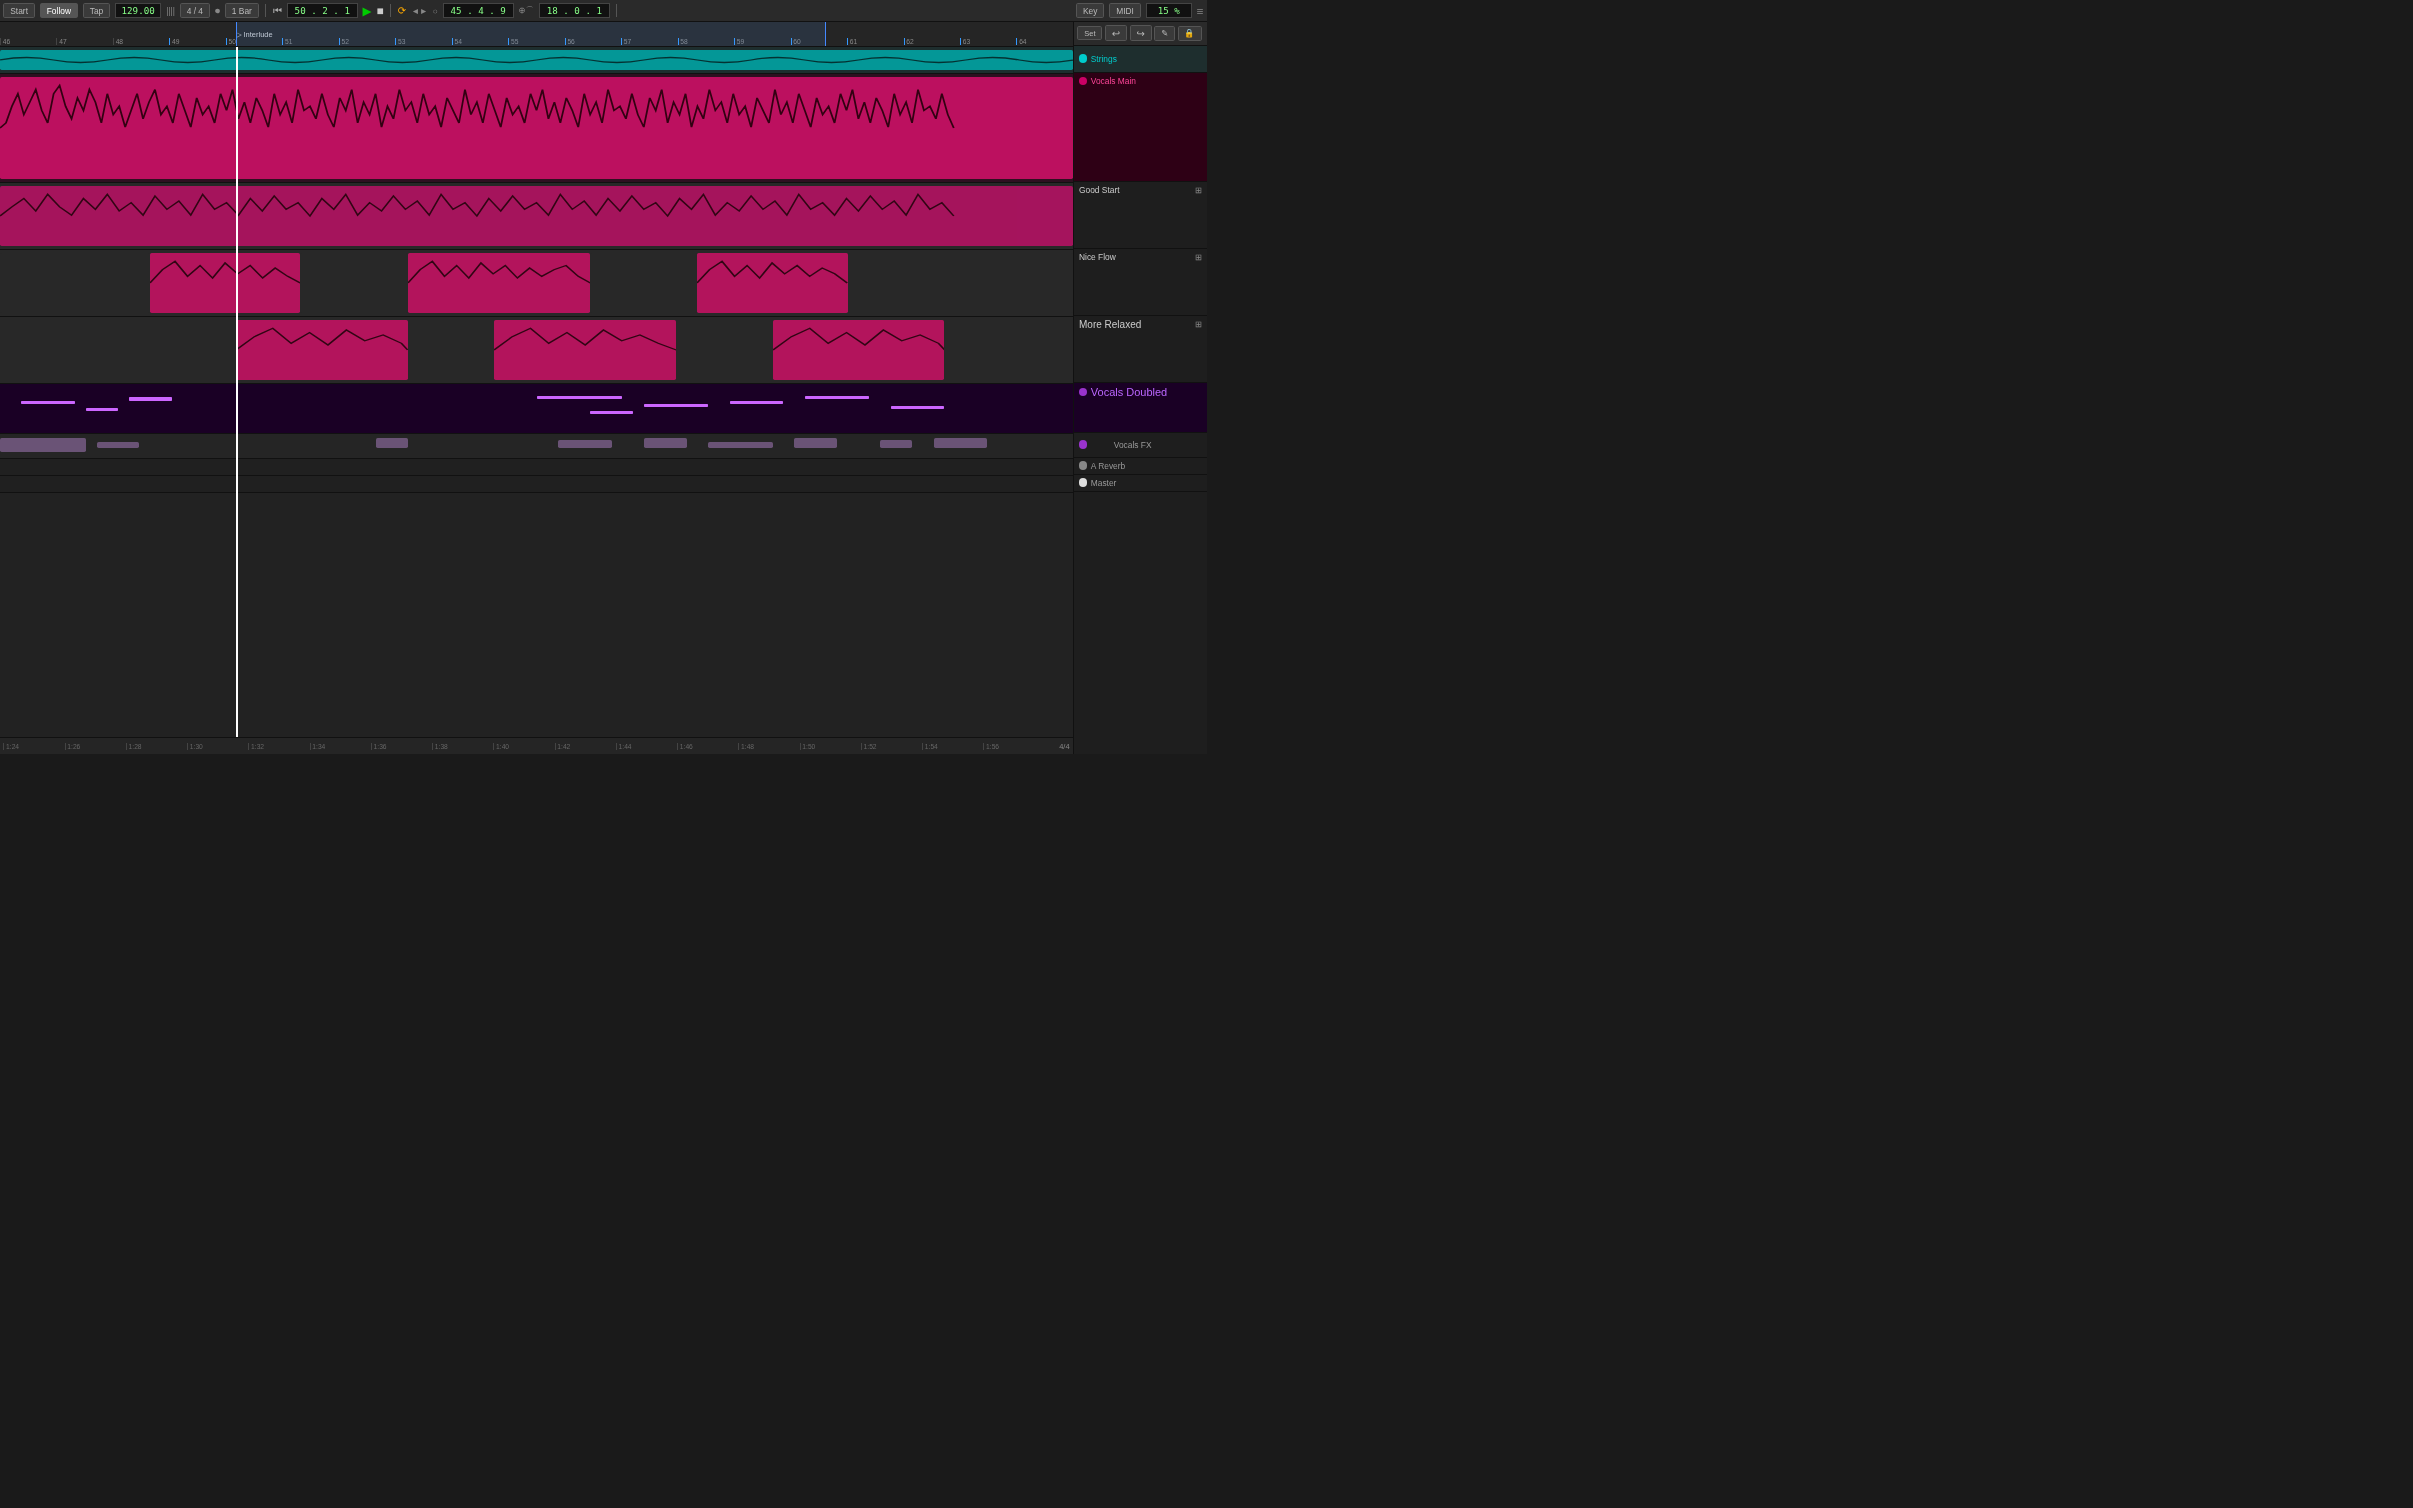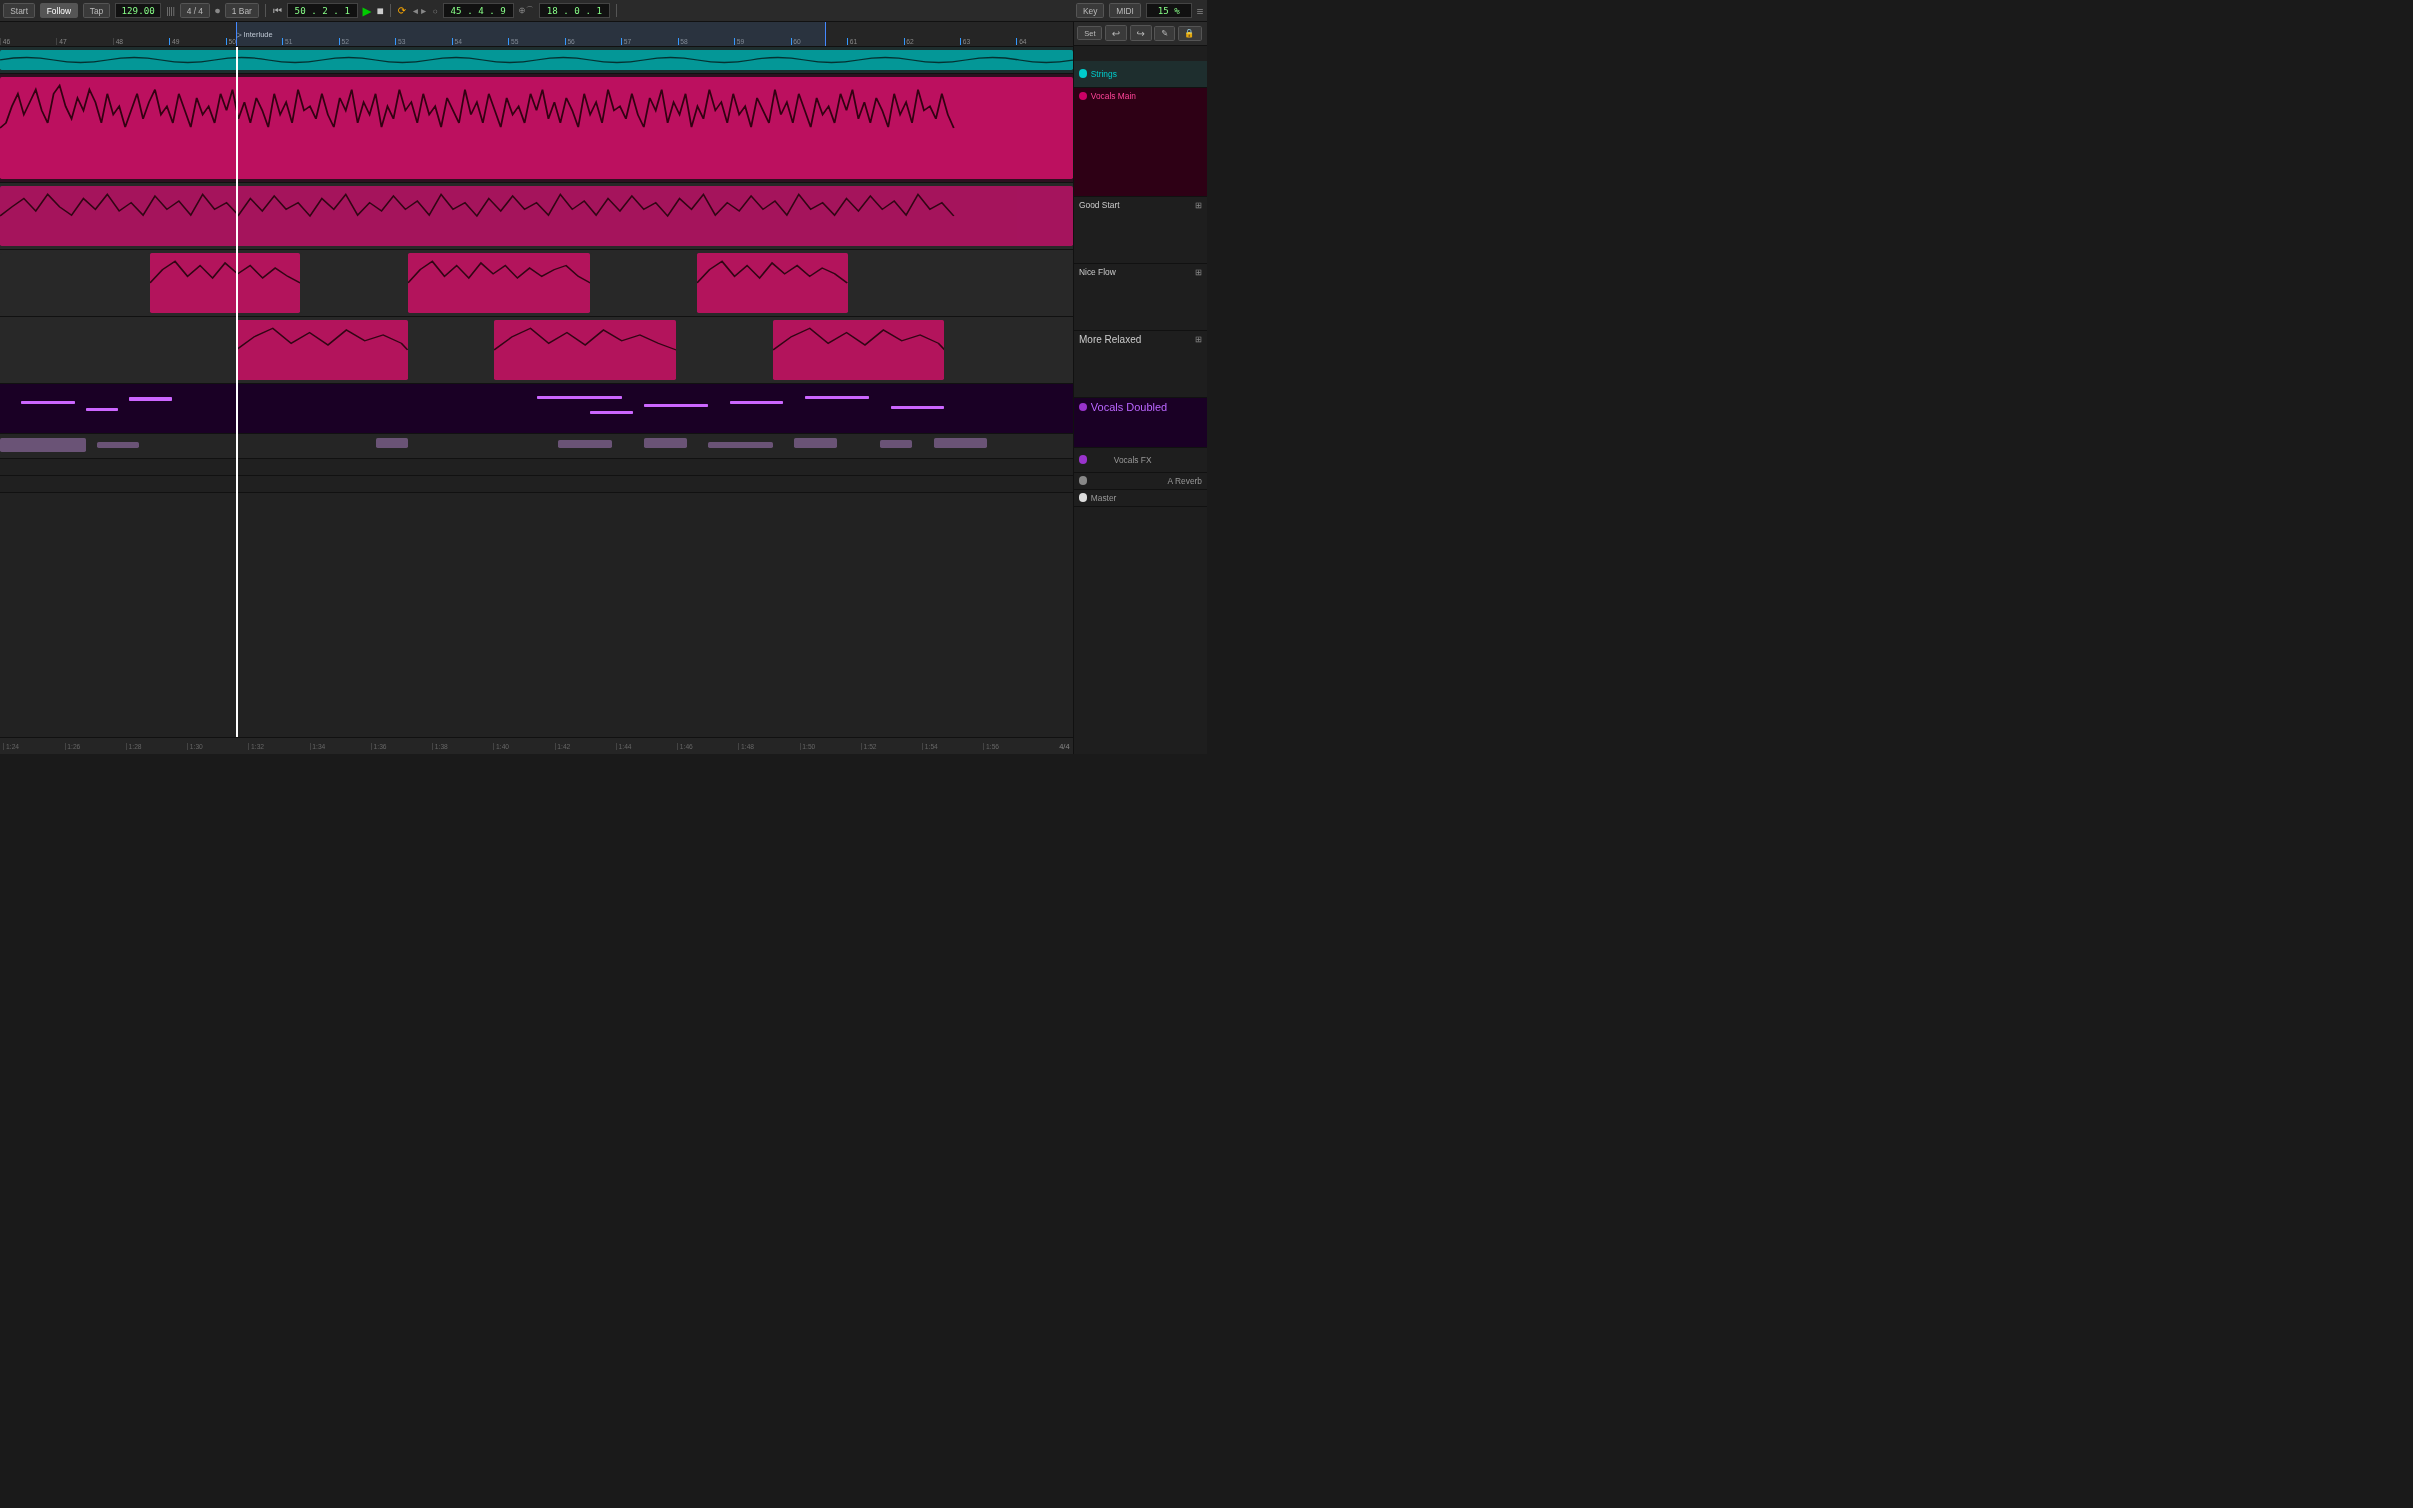--- a/index.html
+++ b/index.html
@@ -483,21 +483,21 @@
   <div id="track-list">
 
     <div style="height:23.5px;background:#2a2a2a;border-bottom:0.8px solid #111;display:flex;align-items:center;padding:0 3.4px;gap:2.5px;">
       <button class="tb-btn" style="font-size:7.5px;">Set</button>
       <button class="tb-btn" style="font-size:10px;">↩</button>
       <button class="tb-btn" style="font-size:10px;">↪</button>
       <button class="tb-btn" style="font-size:8.4px;">✎</button>
       <button class="tb-btn" style="font-size:8.4px;">🔒</button>
     </div>
 
-    <div class="track-list-item" style="height:27px;background:#1e2e2e;margin-top:15px;">
+    <div class="track-list-item" style="height:27px;background:#1e2e2e;">
       <span style="width:8.4px;height:8.4px;border-radius:50%;background:#00cccc;flex-shrink:0;"></span>
       <span style="flex:1;font-size:8.4px;color:#00cccc;">Strings</span>
     </div>
 
     <div class="track-list-item" style="height:109px;background:#2e0015;flex-direction:column;align-items:flex-start;justify-content:flex-start;padding:3.4px 5px;">
       <div style="display:flex;align-items:center;gap:3.4px;width:100%;">
         <span style="width:8.4px;height:8.4px;border-radius:50%;background:#cc0066;flex-shrink:0;"></span>
         <span style="font-size:8.4px;color:#ff4499;">Vocals Main</span>
       </div>
     </div>
@@ -528,21 +528,21 @@
         <span style="width:8.4px;height:8.4px;border-radius:50%;background:#9933cc;flex-shrink:0;"></span>
         <span style="font-size:11px;color:#bb66ff;">Vocals Doubled</span>
       </div>
     </div>
 
     <div class="track-list-item" style="height:25px;">
       <span style="width:8.4px;height:8.4px;border-radius:50%;background:#9933cc;flex-shrink:0;border:0.8px solid transparent;"></span>
       <span style="font-size:8.4px;color:#999;margin-left:23px;">Vocals FX</span>
     </div>
 
-    <div class="track-list-item" style="height:17px;justify-content:space-between;">
+    <div class="track-list-item" style="height:17px;">
       <span style="width:8.4px;height:8.4px;border-radius:50%;background:#888;flex-shrink:0;border:0.8px solid transparent;"></span>
       <span style="font-size:8.4px;color:#999;">A Reverb</span>
     </div>
 
     <div class="track-list-item" style="height:17px;">
       <span style="width:8.4px;height:8.4px;border-radius:50%;background:#ddd;flex-shrink:0;border:0.8px solid transparent;"></span>
       <span style="font-size:8.4px;color:#999;">Master</span>
     </div>
 
   </div>

